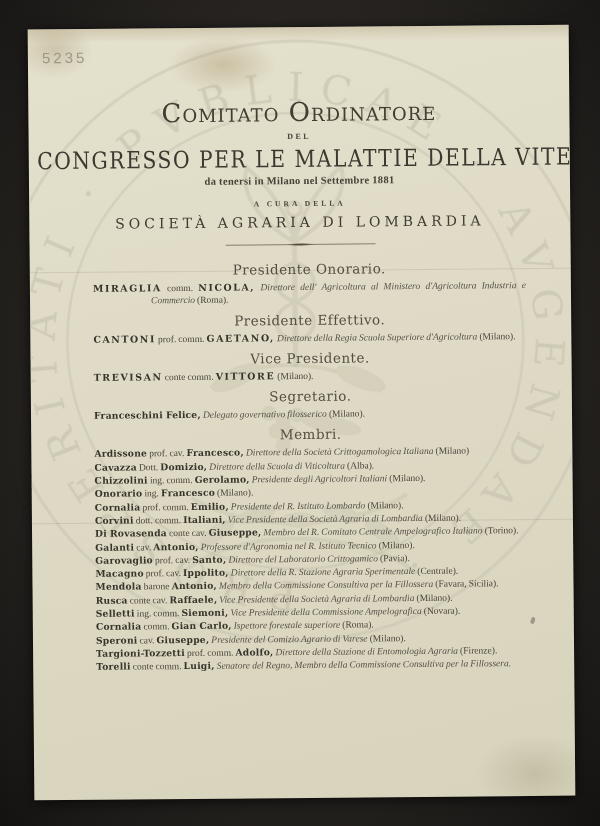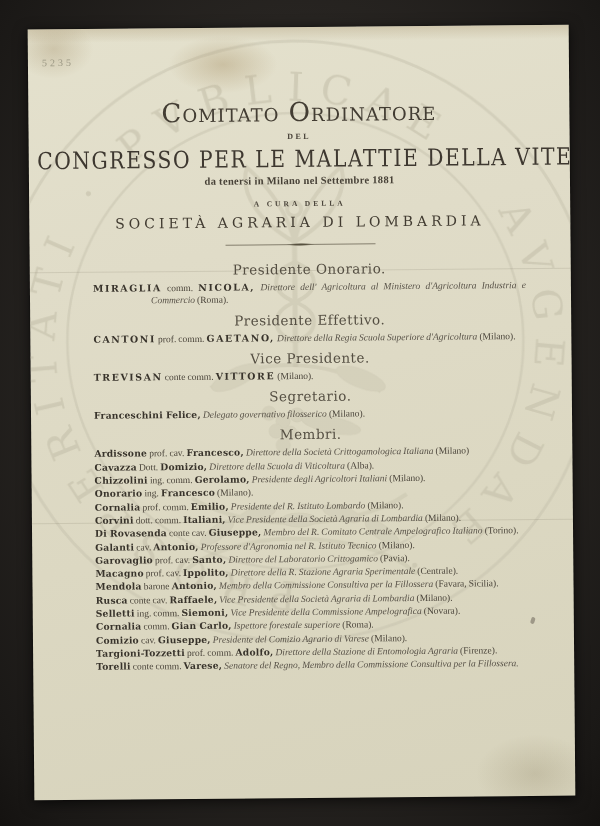--- a/index.html
+++ b/index.html
@@ -26,23 +26,23 @@
   .speck{position:absolute;left:498px;top:592px;width:4px;height:7px;border-radius:2px;
     background:#6d665a;opacity:.55;transform:rotate(18deg);}
   .fold1,.fold2{position:absolute;left:0;width:100%;height:1px;background:rgba(110,104,86,.16);}
   .fold1{top:243px;} .fold2{top:494px;}
 
   
   .wm{position:absolute;left:0;top:0;filter:blur(.5px);}
 
   
   .stamp-no{
-    position:absolute;left:14px;top:28px;
-    font-family:Liberation Serif, serif;
-    font-size:10px;letter-spacing:3px;color:#95927f;opacity:.9;
+    position:absolute;left:14px;top:20px;
+    font-family:Liberation Sans, sans-serif;
+    font-size:15px;letter-spacing:3px;color:#95927f;opacity:.9;
   }
 
   
   .head{position:relative;text-align:center;padding-top:70px;color:#453f36;}
   .title{
     font-family:"DejaVu Serif", serif;
     font-variant:small-caps;
     font-size:26px;letter-spacing:1px;color:#433d33;
   }
   .del{font-size:8px;letter-spacing:2.5px;margin-top:5px;color:#4a443a;font-weight:bold;}
@@ -182,19 +182,19 @@
         <div class="entry"><span class="s-b">Cornalia</span><span class="s-p"> prof. comm. </span><span class="s-b">Emilio,</span><span class="s-i"> Presidente del R. Istituto Lombardo </span><span class="s-p">(Milano).</span></div>
         <div class="entry"><span class="s-b">Corvini</span><span class="s-p"> dott. comm. </span><span class="s-b">Italiani,</span><span class="s-i"> Vice Presidente della Società Agraria di Lombardia </span><span class="s-p">(Milano).</span></div>
         <div class="entry"><span class="s-b">Di Rovasenda</span><span class="s-p"> conte cav. </span><span class="s-b">Giuseppe,</span><span class="s-i"> Membro del R. Comitato Centrale Ampelografico Italiano </span><span class="s-p">(Torino).</span></div>
         <div class="entry"><span class="s-b">Galanti</span><span class="s-p"> cav. </span><span class="s-b">Antonio,</span><span class="s-i"> Professore d'Agronomia nel R. Istituto Tecnico </span><span class="s-p">(Milano).</span></div>
         <div class="entry"><span class="s-b">Garovaglio</span><span class="s-p"> prof. cav. </span><span class="s-b">Santo,</span><span class="s-i"> Direttore del Laboratorio Crittogamico </span><span class="s-p">(Pavia).</span></div>
         <div class="entry"><span class="s-b">Macagno</span><span class="s-p"> prof. cav. </span><span class="s-b">Ippolito,</span><span class="s-i"> Direttore della R. Stazione Agraria Sperimentale </span><span class="s-p">(Centrale).</span></div>
         <div class="entry"><span class="s-b">Mendola</span><span class="s-p"> barone </span><span class="s-b">Antonio,</span><span class="s-i"> Membro della Commissione Consultiva per la Fillossera </span><span class="s-p">(Favara, Sicilia).</span></div>
         <div class="entry"><span class="s-b">Rusca</span><span class="s-p"> conte cav. </span><span class="s-b">Raffaele,</span><span class="s-i"> Vice Presidente della Società Agraria di Lombardia </span><span class="s-p">(Milano).</span></div>
         <div class="entry"><span class="s-b">Selletti</span><span class="s-p"> ing. comm. </span><span class="s-b">Siemoni,</span><span class="s-i"> Vice Presidente della Commissione Ampelografica </span><span class="s-p">(Novara).</span></div>
         <div class="entry"><span class="s-b">Cornalia</span><span class="s-p"> comm. </span><span class="s-b">Gian Carlo,</span><span class="s-i"> Ispettore forestale superiore </span><span class="s-p">(Roma).</span></div>
-        <div class="entry"><span class="s-b">Comizio</span><span class="s-p"> cav. </span><span class="s-b">Giuseppe,</span><span class="s-i"> Presidente del Comizio Agrario di Varese </span><span class="s-p">(Milano).</span></div>
+        <div class="entry"><span class="s-b">Speroni</span><span class="s-p"> cav. </span><span class="s-b">Giuseppe,</span><span class="s-i"> Presidente del Comizio Agrario di Varese </span><span class="s-p">(Milano).</span></div>
         <div class="entry"><span class="s-b">Targioni-Tozzetti</span><span class="s-p"> prof. comm. </span><span class="s-b">Adolfo,</span><span class="s-i"> Direttore della Stazione di Entomologia Agraria </span><span class="s-p">(Firenze).</span></div>
-        <div class="entry"><span class="s-b">Torelli</span><span class="s-p"> conte comm. </span><span class="s-b">Varese,</span><span class="s-i"> Senatore del Regno, Membro della Commissione Consultiva per la Fillossera.</span></div>
+        <div class="entry"><span class="s-b">Torelli</span><span class="s-p"> conte comm. </span><span class="s-b">Luigi,</span><span class="s-i"> Senatore del Regno, Membro della Commissione Consultiva per la Fillossera.</span></div>
       </section>
     </main>
 
 </div>
 
 </body></html>

